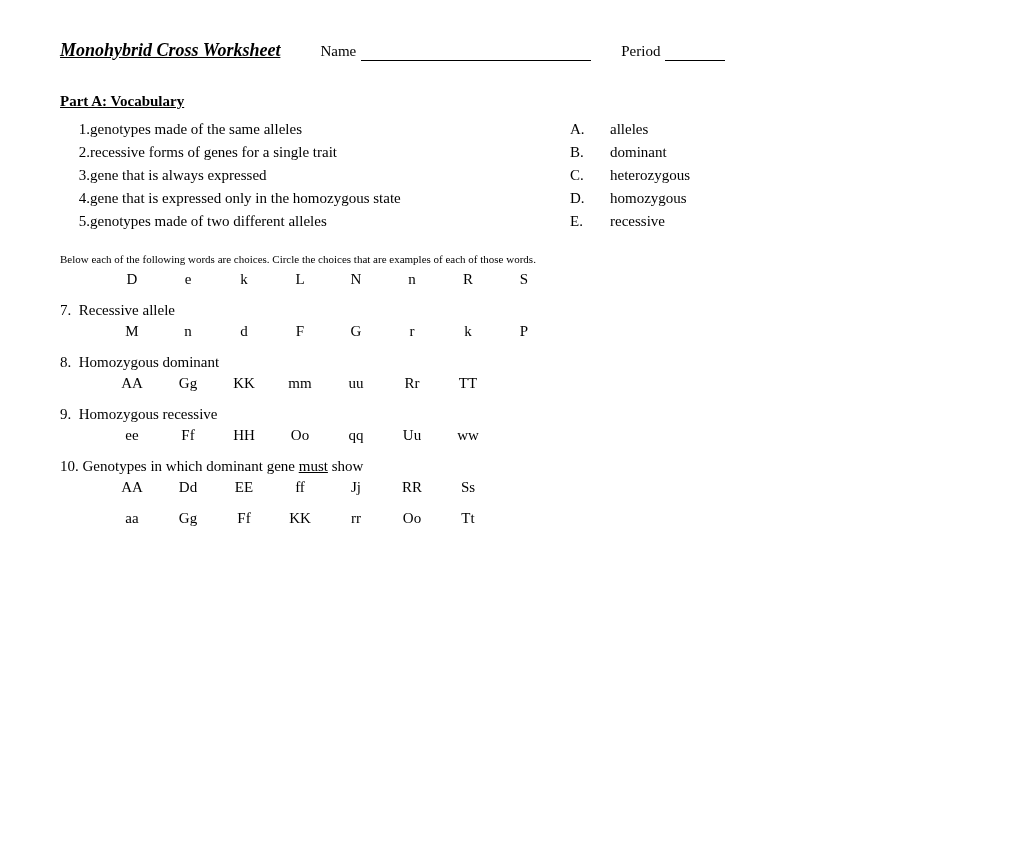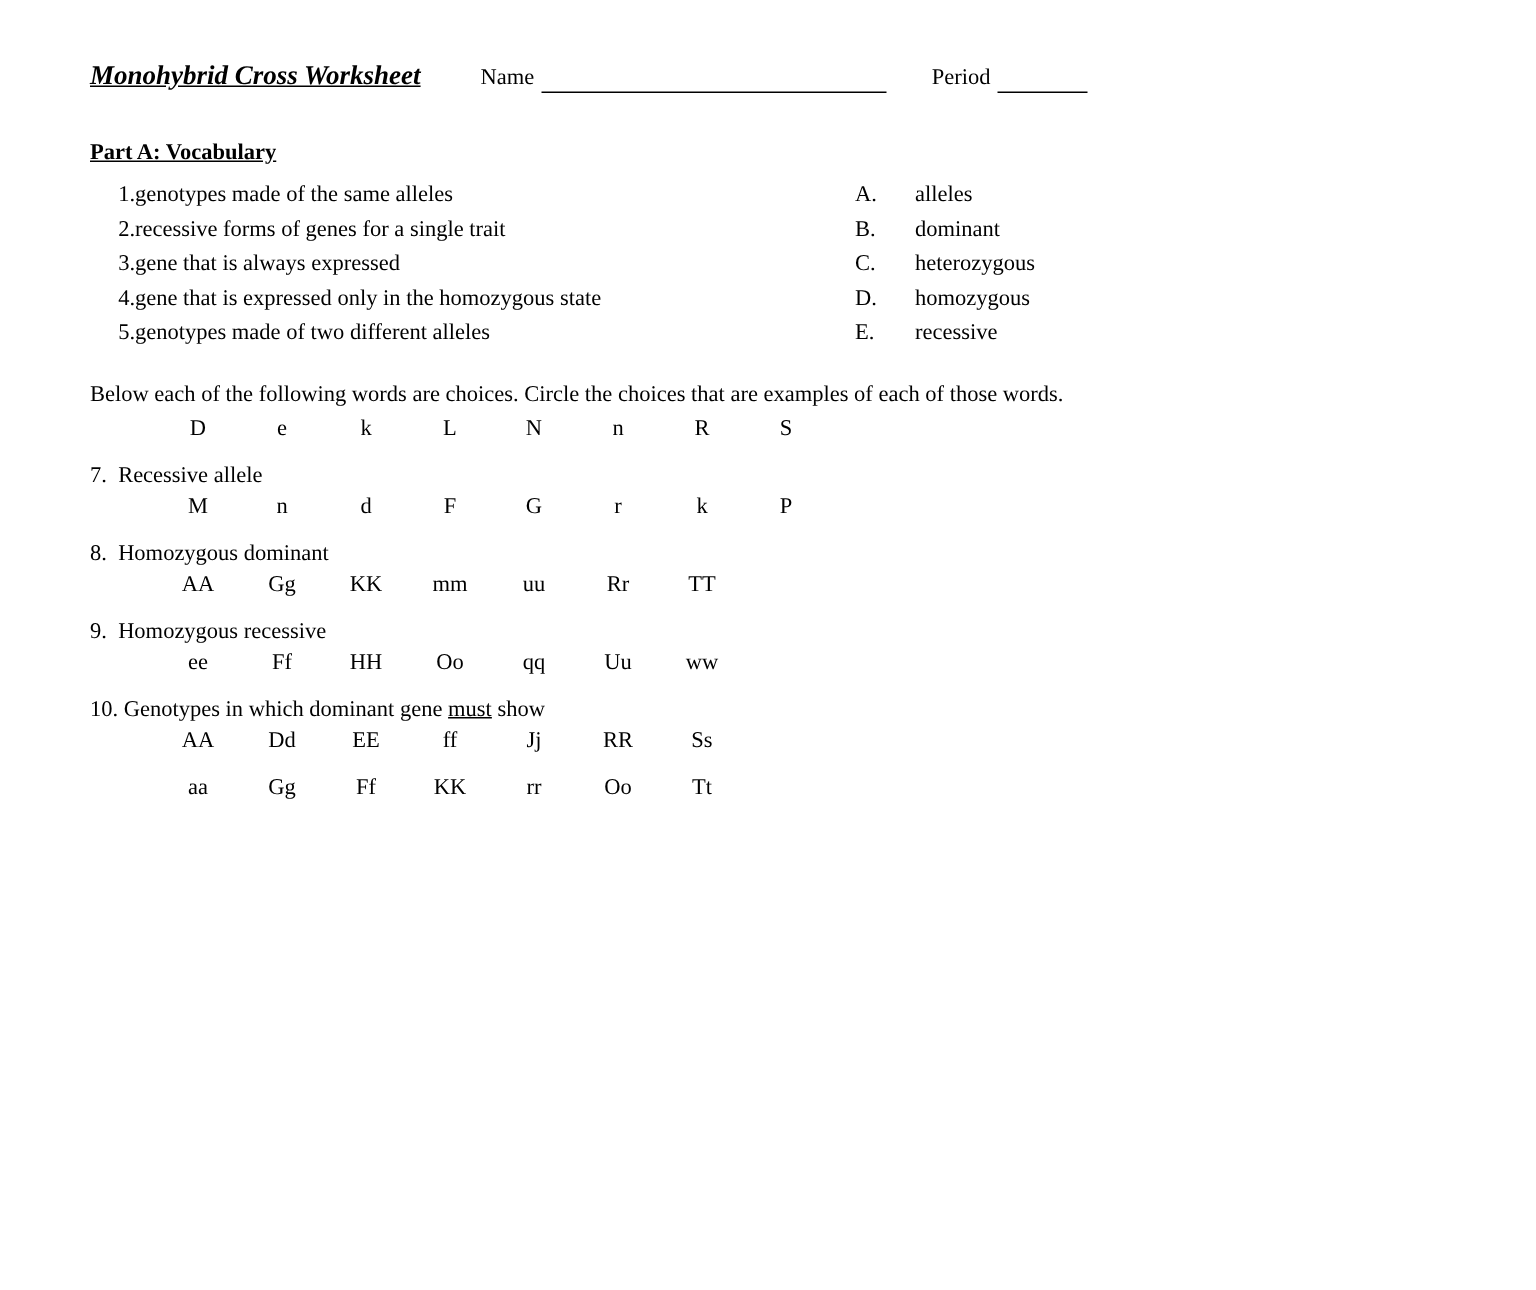--- a/index.html
+++ b/index.html
@@ -96,21 +96,21 @@
       width: 40px;
       text-align: left;
       padding-left: 60px;
     }
 
     .match-term {
       padding-left: 6px;
     }
 
     .circle-instructions {
-      font-size: 15px;
+      font-size: 11px;
       line-height: 1.5;
     }
 
     .question-item {
       margin-bottom: 14px;
     }
 
     .question-label {
       font-size: 15px;
       margin-bottom: 4px;

